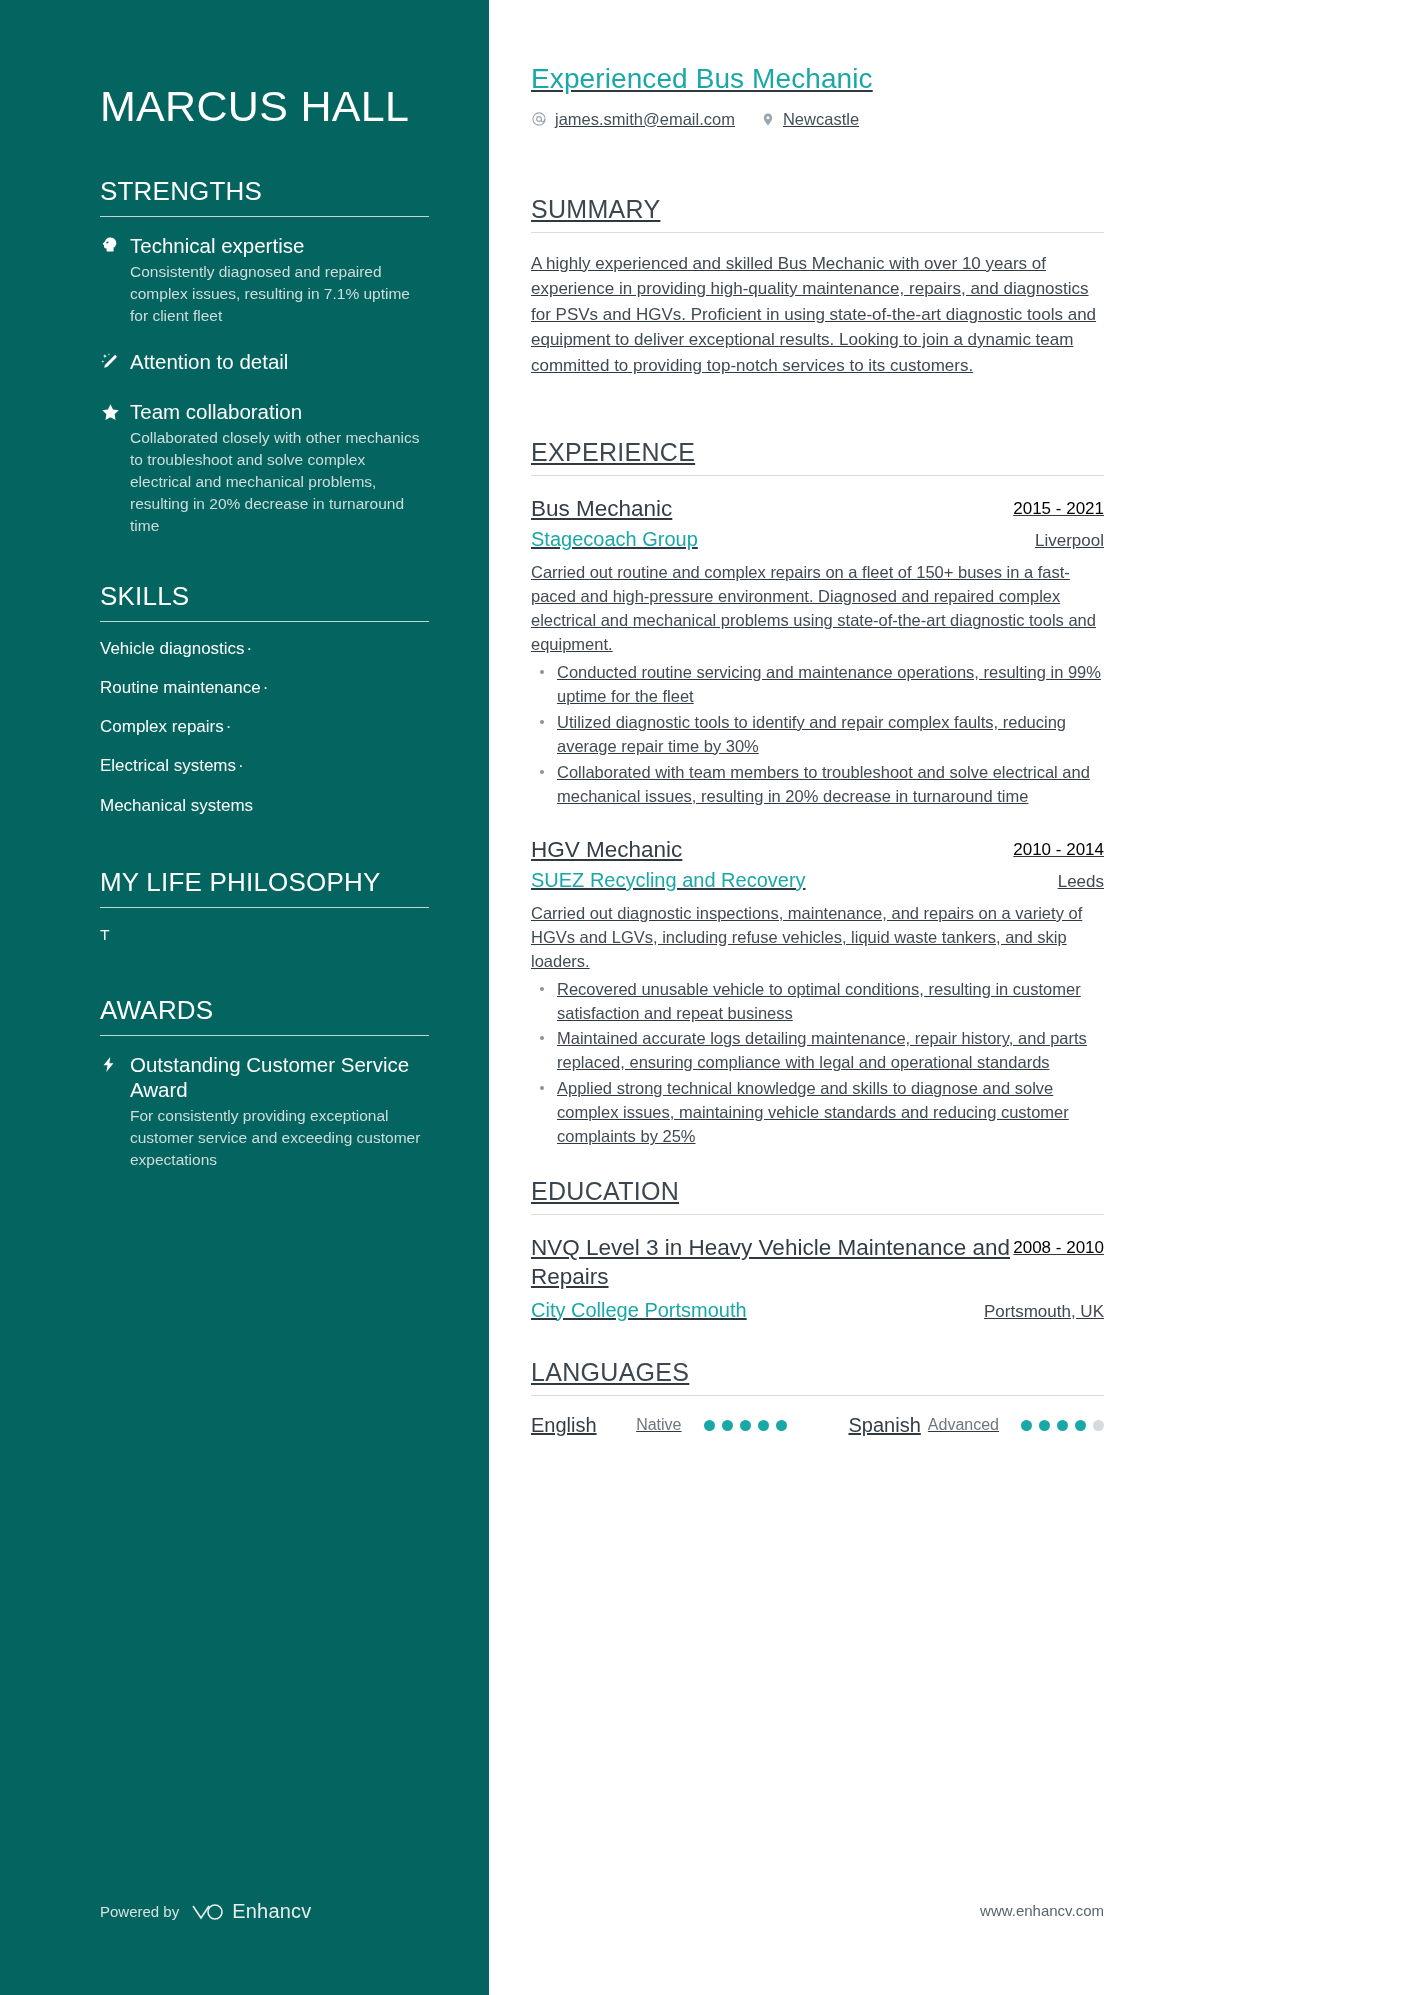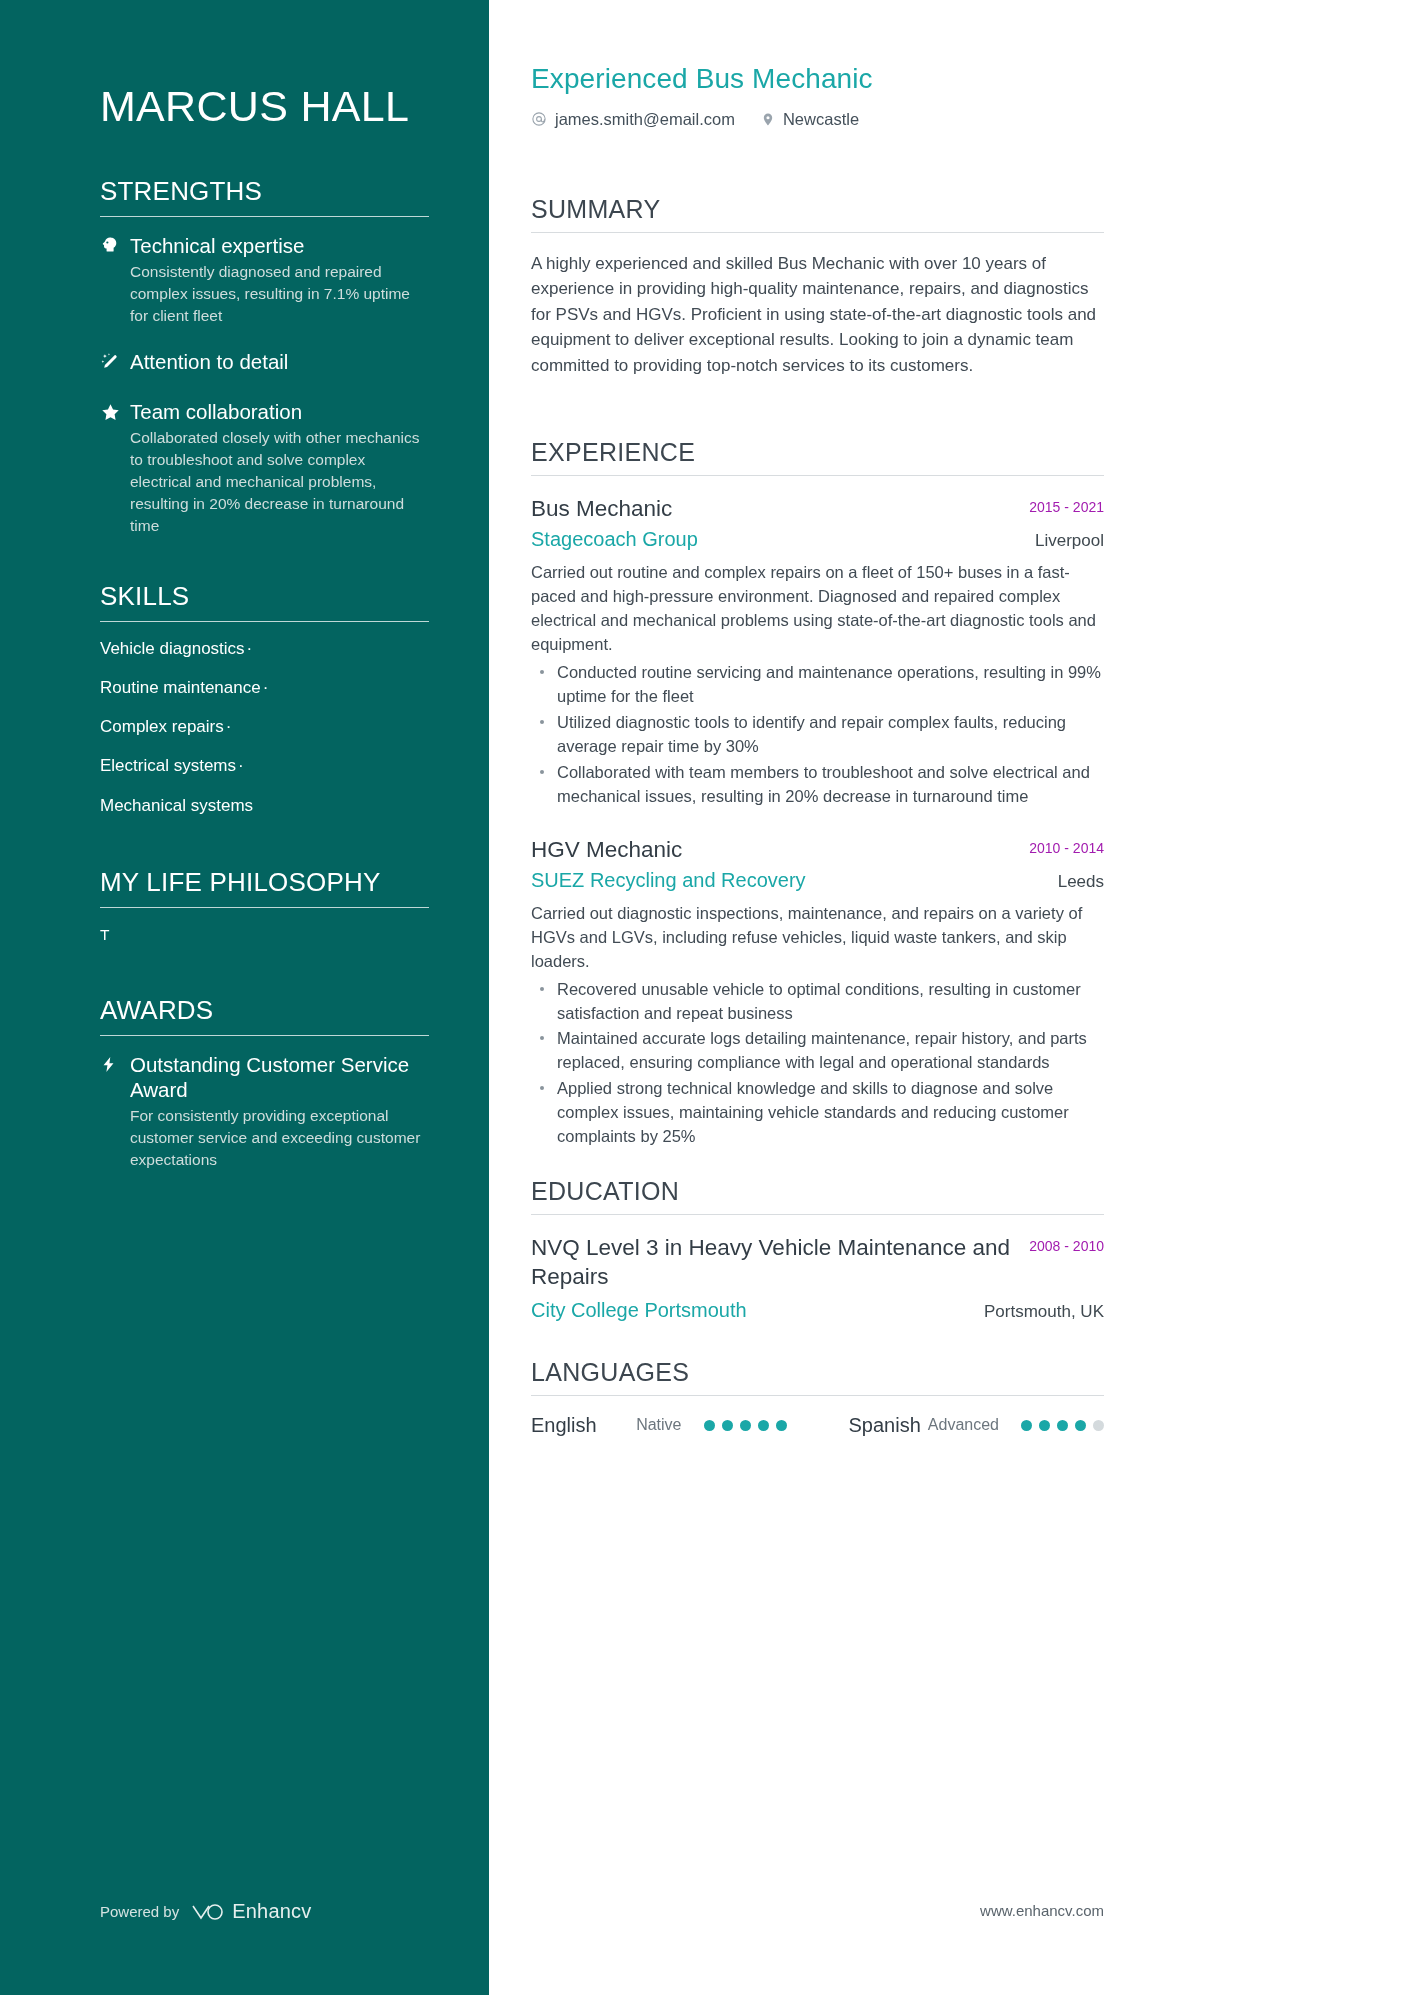--- a/index.html
+++ b/index.html
@@ -81,21 +81,21 @@
   .footer-left {
     position:absolute;
     left:100px; bottom:72px;
     display:flex; align-items:center; gap:12px;
     font-size:15px; color:#d6e3e2;
   }
   .enh-logo { display:flex; align-items:center; gap:7px; }
   .enh-word { font-size:20px; color:#e6efee; letter-spacing:.2px; }
 
   
-  .main { flex:1; padding:62px 62px 0 42px; }
+  .main { flex:1; padding:62px 62px 0 42px;text-decoration:underline; }
 
   .job-title {
     font-size:28px;
     color:#19a3a3;
     color:#1aa7a7;
     font-weight:400;
     line-height:1.2;
     margin-bottom:14px;
     letter-spacing:.1px;
   }
@@ -111,21 +111,21 @@
     letter-spacing:.3px;
     padding-bottom:8px;
   }
   .m-rule { height:1px; background:#d8dcdf; margin-bottom:18px; }
 
   .summary-text { font-size:17px; line-height:1.5; color:#404a53; }
 
   .entry { margin-bottom:26px; }
   .entry-row { display:flex; justify-content:space-between; align-items:flex-start; }
   .entry-role { font-size:22.5px; color:#333d46; font-weight:400; line-height:1.3; max-width:640px; }
-  .entry-date { font-size:14px; color:#a21caf; white-space:nowrap; padding-top:5px; }
+  .entry-date { font-size:17px; color:#000000; white-space:nowrap; padding-top:5px; }
   .entry-org { font-size:20px; color:#1aa7a7; line-height:1.4; }
   .entry-loc { font-size:17px; color:#3f4950; white-space:nowrap; }
   .entry-row2 { display:flex; justify-content:space-between; align-items:baseline; margin-top:2px; margin-bottom:8px; }
   .entry-desc { font-size:16.5px; line-height:1.45; color:#414b54; margin-bottom:4px; }
   .bullets { list-style:none; margin-top:2px; }
   .bullets li {
     position:relative;
     padding-left:26px;
     font-size:16.5px;
     line-height:1.45;

